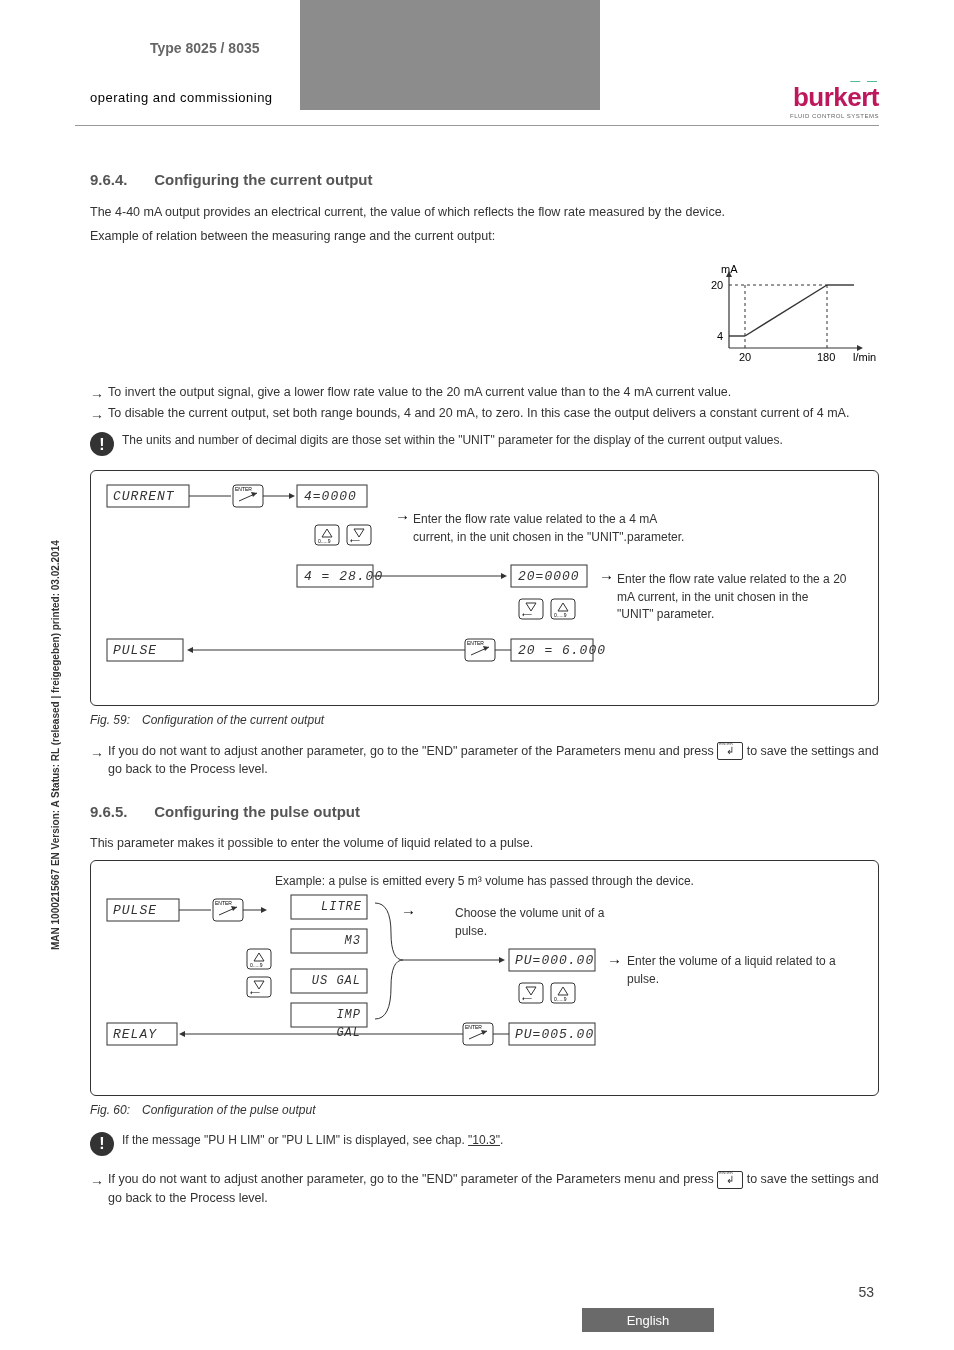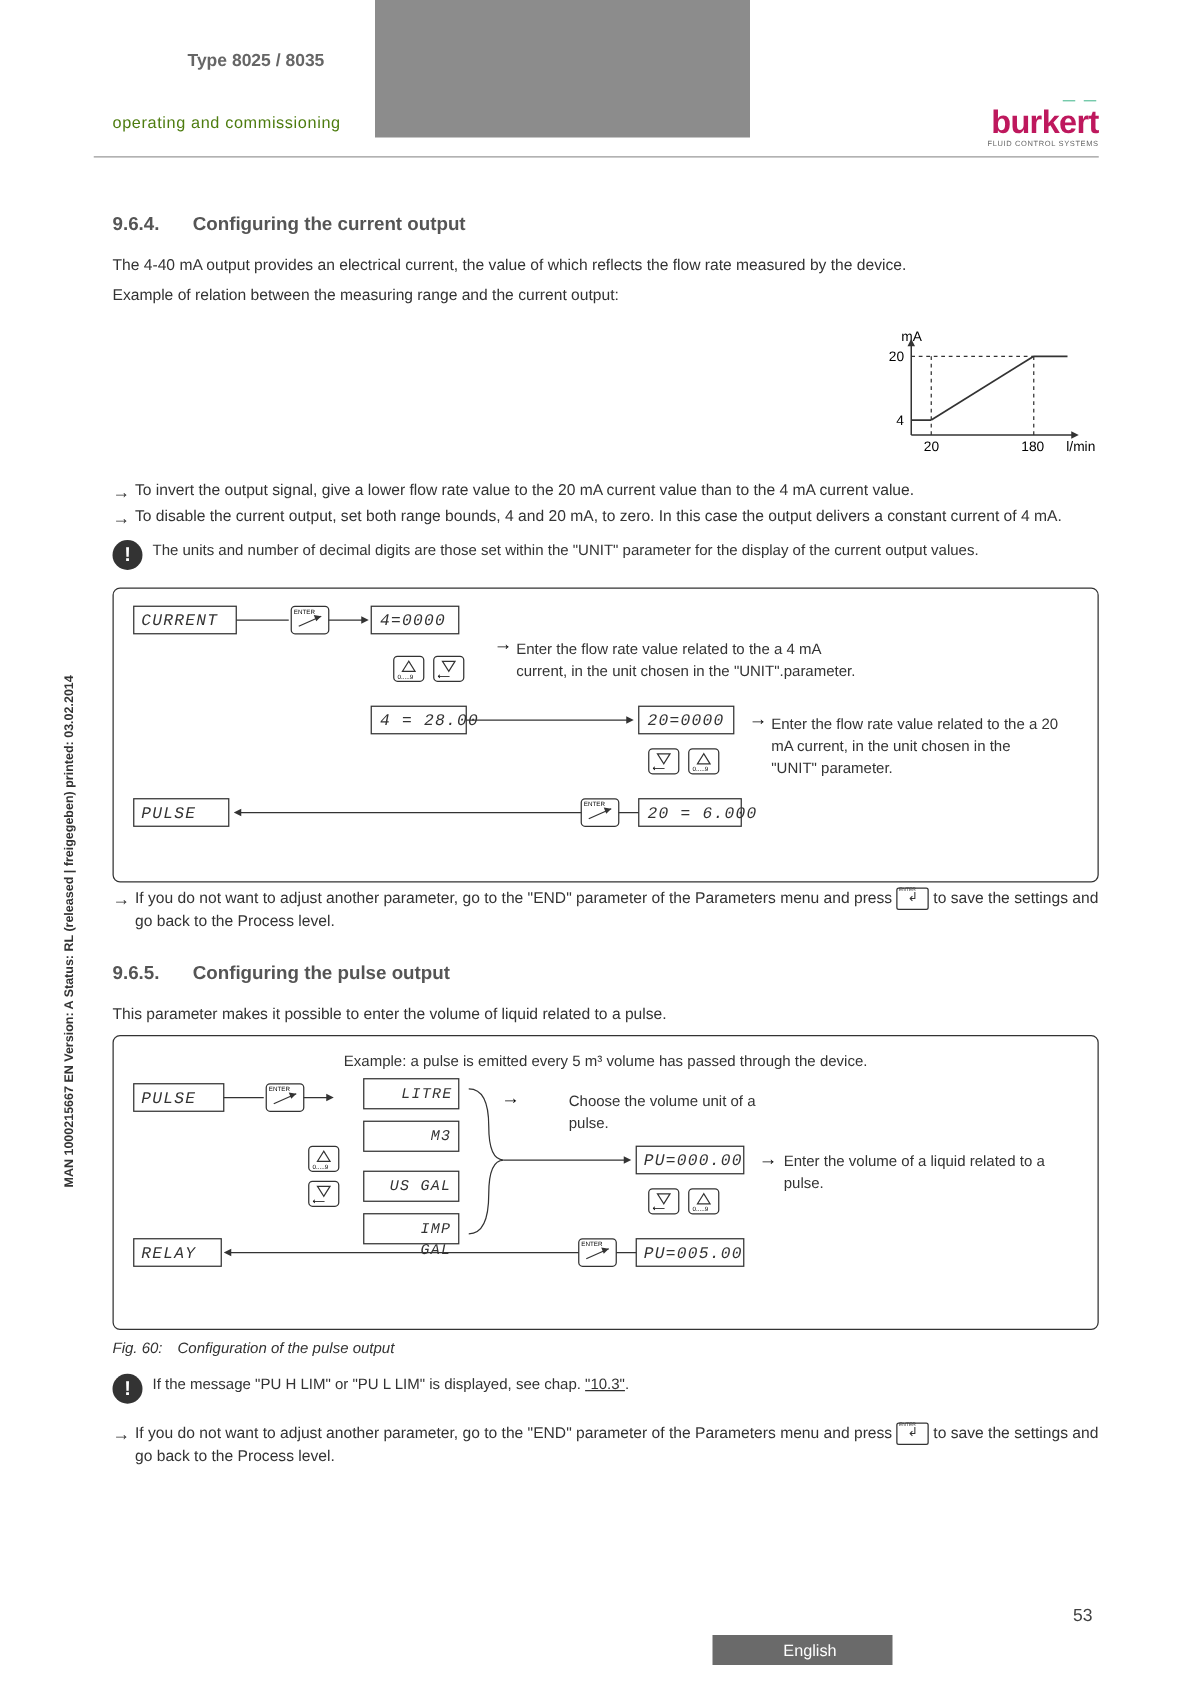--- a/index.html
+++ b/index.html
@@ -36,21 +36,21 @@
     left: 150px;
     font-weight: bold;
     font-size: 14px;
     color: #666;
   }
   .op-commission {
     position: absolute;
     top: 60px;
     left: 90px;
     font-size: 13px;
-    color: #4d7c0f;
+    color: #000000;
     letter-spacing: 0.5px;
   }
   .logo {
     position: absolute;
     top: 45px;
     right: 75px;
     text-align: right;
   }
   .logo-text {
     font-size: 26px;
@@ -162,21 +162,20 @@
     bottom: 18px;
     right: 240px;
     width: 132px;
     height: 24px;
     background: #6a6a6a;
     color: #fff;
     font-size: 13px;
     display: flex;
     align-items: center;
     justify-content: center;
-    padding-left: 12px;
   }
   .link-text { text-decoration: underline; }
   .inline-enter-icon {
     display: inline-block;
     width: 24px; height: 16px;
     border: 1px solid #333; border-radius: 2px;
     vertical-align: middle; position: relative;
     font-size: 10px; text-align: center; line-height: 16px;
   }
   .inline-enter-icon::before {
@@ -296,20 +295,21 @@
     </svg>
     <span class="seg7" style="position:absolute;top:17px;left:22px;font-size:13px;">CURRENT</span>
     <span class="seg7" style="position:absolute;top:17px;left:213px;font-size:13px;">4=0000</span>
     <span style="position:absolute;top:40px;left:322px;font-size:12px;width:280px;">Enter the flow rate value related to the a 4 mA current, in the unit chosen in the "UNIT".parameter.</span>
     <span class="seg7" style="position:absolute;top:97px;left:213px;font-size:13px;">4 = 28.00</span>
     <span class="seg7" style="position:absolute;top:97px;left:427px;font-size:13px;">20=0000</span>
     <span style="position:absolute;top:100px;left:526px;font-size:12px;width:230px;">Enter the flow rate value related to the a 20 mA current, in the unit chosen in the "UNIT" parameter.</span>
     <span class="seg7" style="position:absolute;top:171px;left:427px;font-size:13px;">20 = 6.000</span>
     <span class="seg7" style="position:absolute;top:171px;left:22px;font-size:13px;">PULSE</span>
   </div>
+  <div class="fig-caption">Fig. 59: Configuration of the current output</div>
 
   <div class="arrow-line">
     <span>If you do not want to adjust another parameter, go to the "END" parameter of the Parameters menu and press </span><span class="inline-enter-icon">↲</span><span> to save the settings and go back to the Process level.</span>
   </div>
 
   <div class="section-heading" style="margin-top:22px;">
     <span class="num">9.6.5.</span>
     <span>Configuring the pulse output</span>
   </div>
 

